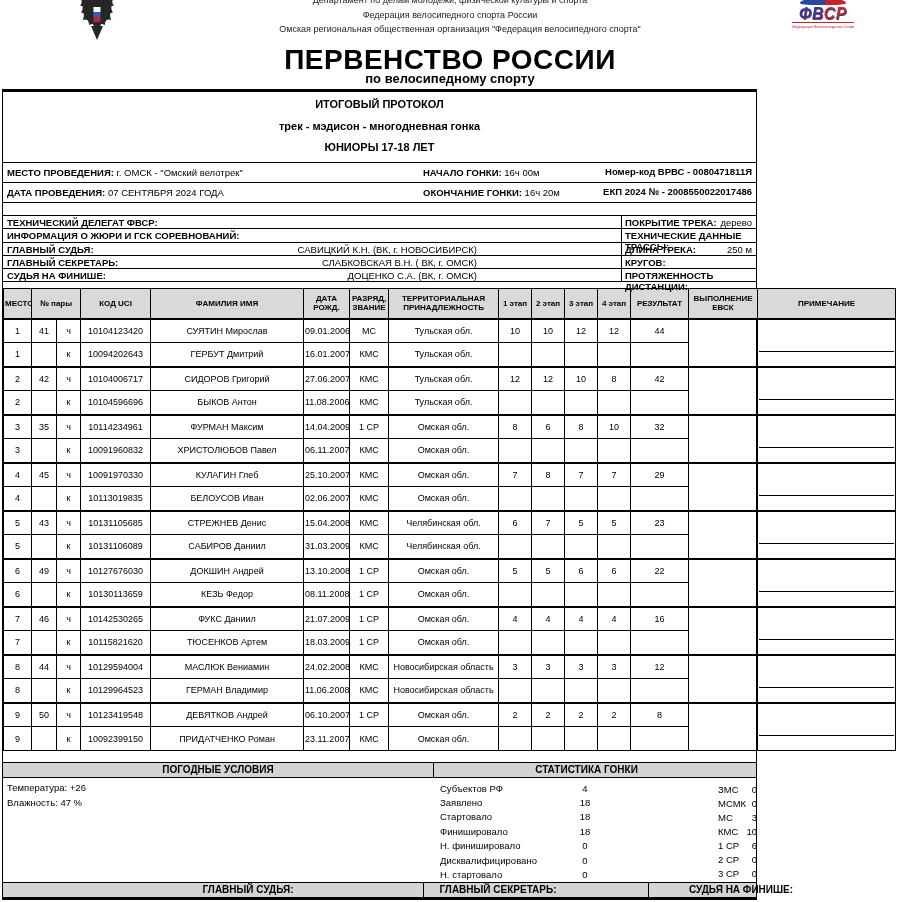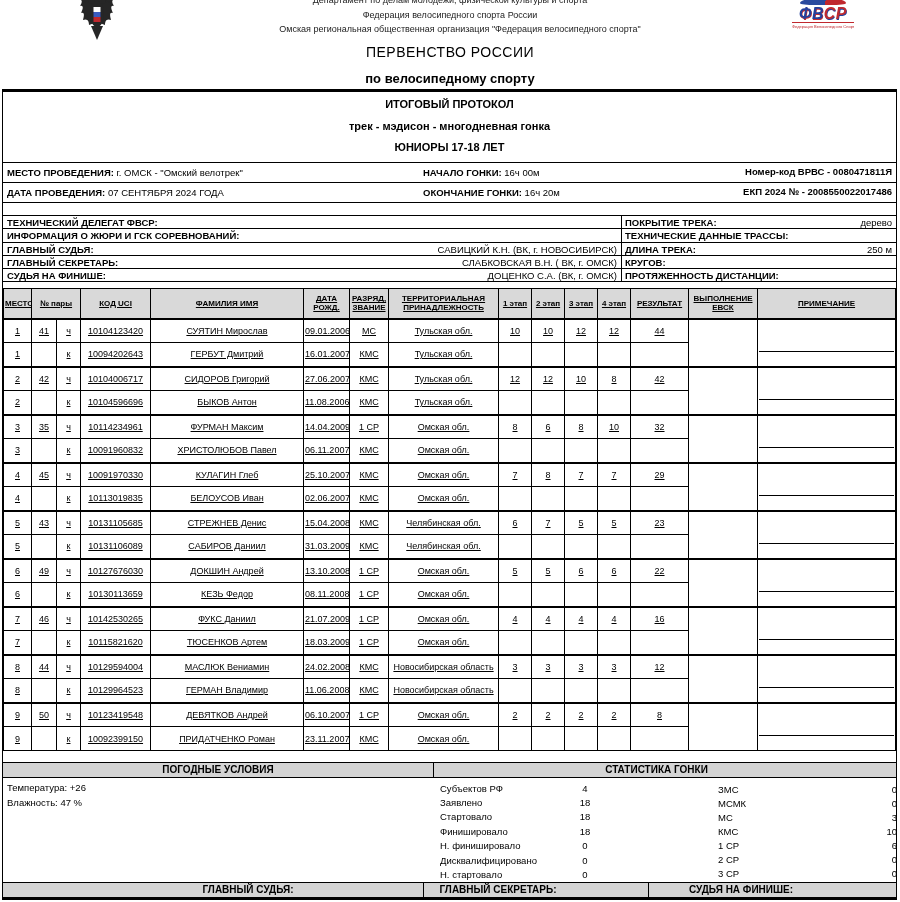--- a/index.html
+++ b/index.html
@@ -8,34 +8,34 @@
     position:relative; width:900px; height:902px; margin:0 auto;
     background:#fff; color:#000; overflow:hidden;
     font-family:"Liberation Sans", sans-serif;
   }
   
   .letterhead { position:absolute; top:0; left:0; width:900px; height:89px; overflow:hidden; }
   .lh-line { position:absolute; left:0; width:100%; text-align:center; font-size:9px; color:#222; }
   .lh-line1 { top:-5px; }
   .lh-line2 { top:10px; }
   .lh-line3 { top:24px;padding-left:20px; }
-  .lh-title { position:absolute; top:44px; left:0; width:100%; text-align:center; font-size:14px; font-weight:normal; letter-spacing:.5px; }
+  .lh-title { position:absolute; top:44px; left:0; width:100%; text-align:center; font-size:28px; font-weight:bold; letter-spacing:.5px; }
   .lh-subtitle { position:absolute; top:71px; left:0; width:100%; text-align:center; font-size:13px; font-weight:bold; }
   .coat { position:absolute; left:75px; top:-8px; }
   .fvsr { position:absolute; right:46px; top:-2px; width:62px; text-align:center; }
   .fvsr-flag { height:7px; width:46px; margin:0 auto 0 auto;
     background:linear-gradient(100deg,#294a9e 0 55%, #c0272d 55% 100%);
     border-radius:50% 50% 40% 40% / 90% 90% 30% 30%; }
   .fvsr-text { font-size:16px; font-weight:bold; font-style:italic; letter-spacing:.5px; line-height:17px; }
   .fvsr-text .b { color:#24409c; } .fvsr-text .r { color:#bf2b30; text-shadow:.5px .5px 0 #24409c; }
   .fvsr-text .b { text-shadow:.5px .5px 0 #bf2b30; }
   .fvsr-sub { font-size:4px; color:#c0272d; white-space:nowrap; overflow:hidden; border-top:1px solid #c0272d; padding-top:1px; }
   
-  .box { position:absolute; top:89px; left:2px; width:895px; height:811px;
-         border:1px solid #000; border-top:3px solid #000; border-bottom:3px solid #000;text-decoration:underline; }
+  .box { position:absolute; top:89px; left:2px; width:755px; height:811px;
+         border:1px solid #000; border-top:3px solid #000; border-bottom:3px solid #000; }
   .title-block { position:relative; height:71px; border-bottom:1px solid #000; }
   .tb-line { position:absolute; width:100%; text-align:center; font-weight:bold; font-size:11px; }
   .tb-1 { top:6px; } .tb-2 { top:28px; } .tb-3 { top:49px; }
   .meta-row { position:relative; height:20px; border-bottom:1px solid #000; font-size:9.5px; }
   .meta-left { position:absolute; left:4px; top:4px; }
   .meta-mid  { position:absolute; left:420px; top:4px; }
   .meta-right{ position:absolute; right:4px; top:3px; font-weight:bold; }
   .lbl { font-weight:bold; }
   .meta-blank { height:13px; border-bottom:1px solid #000; }
   

